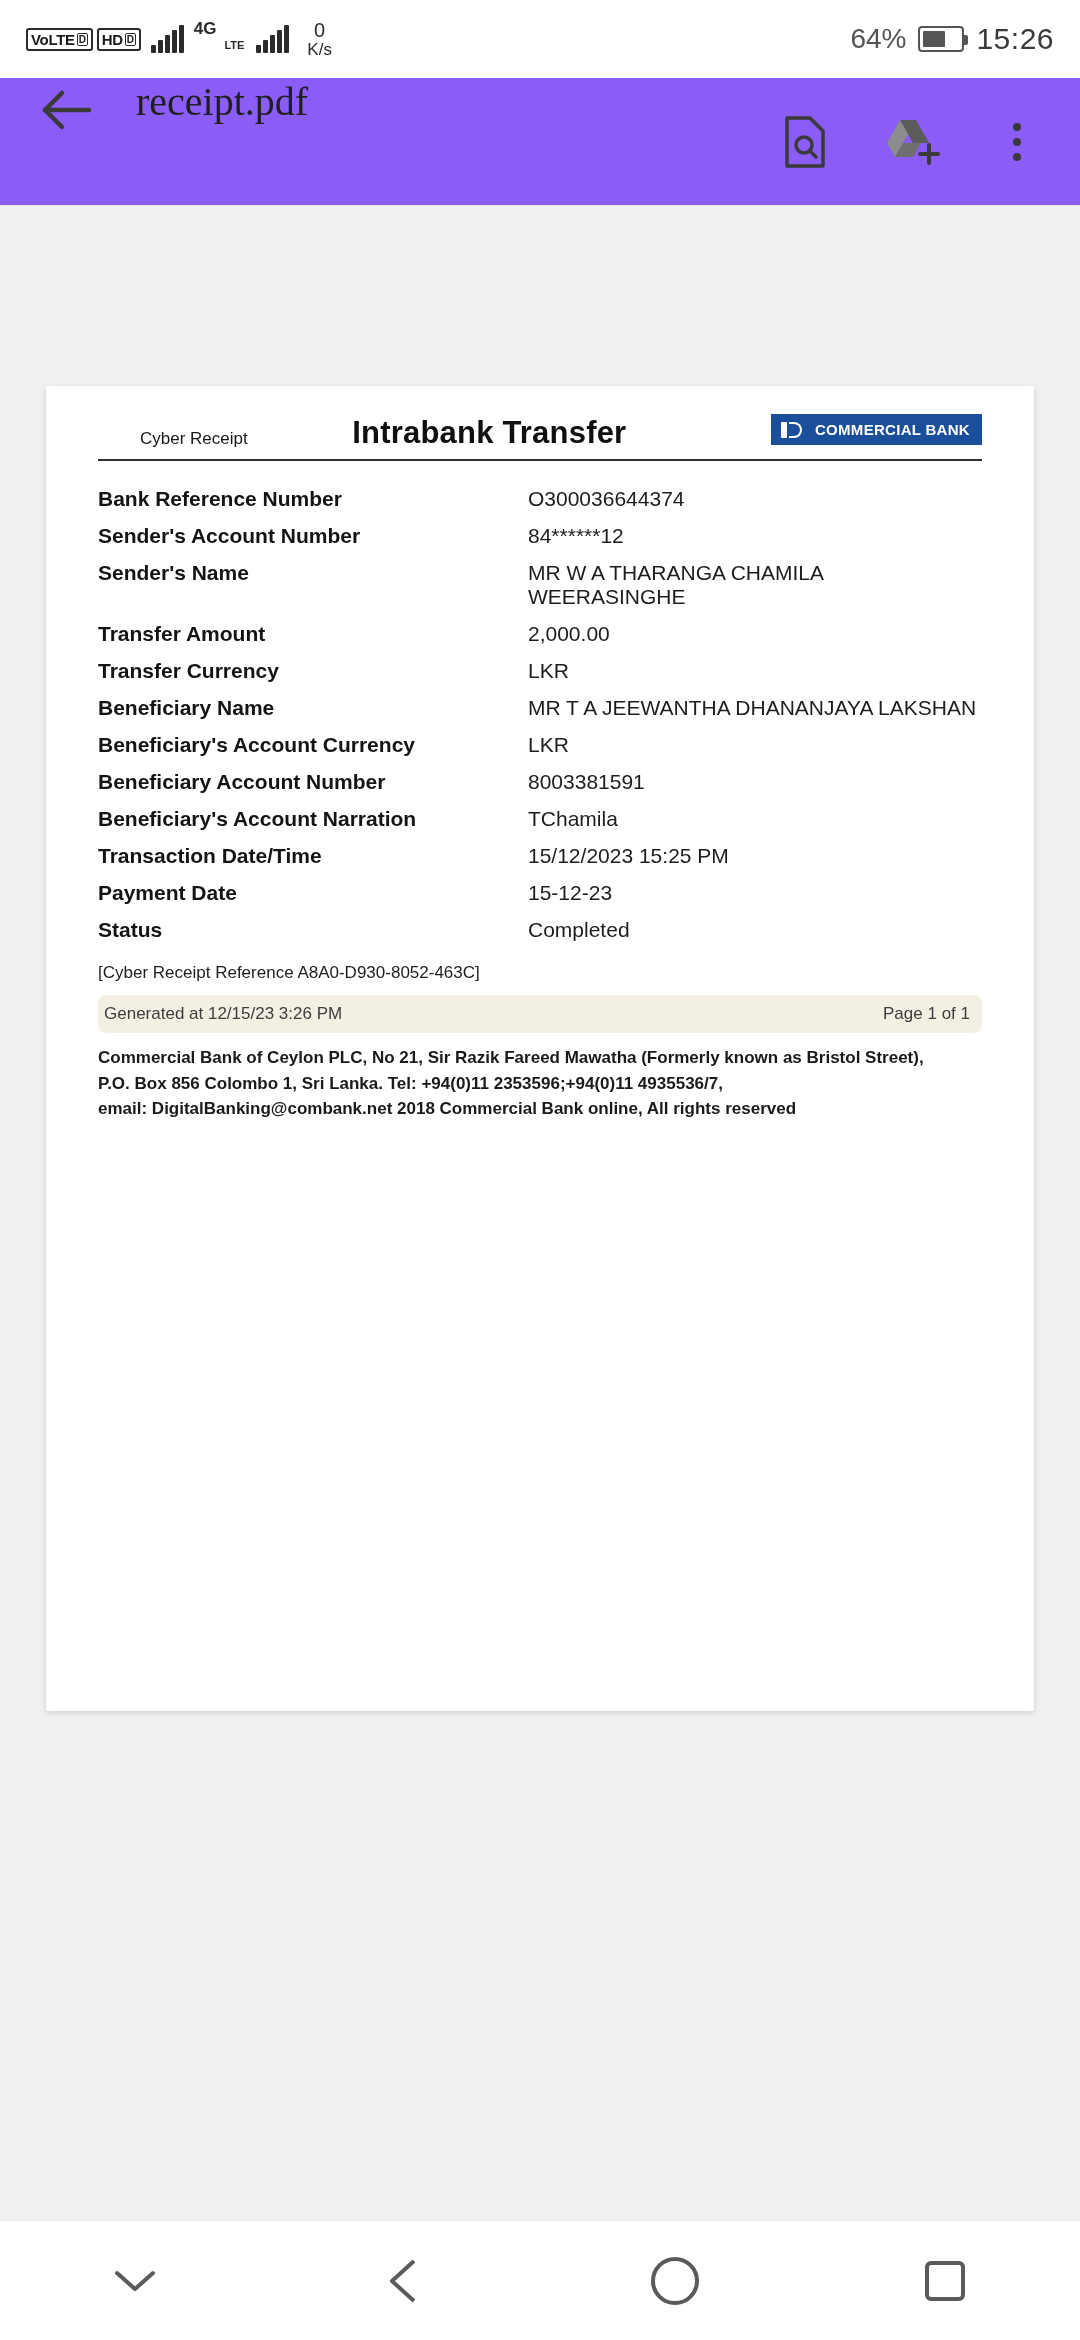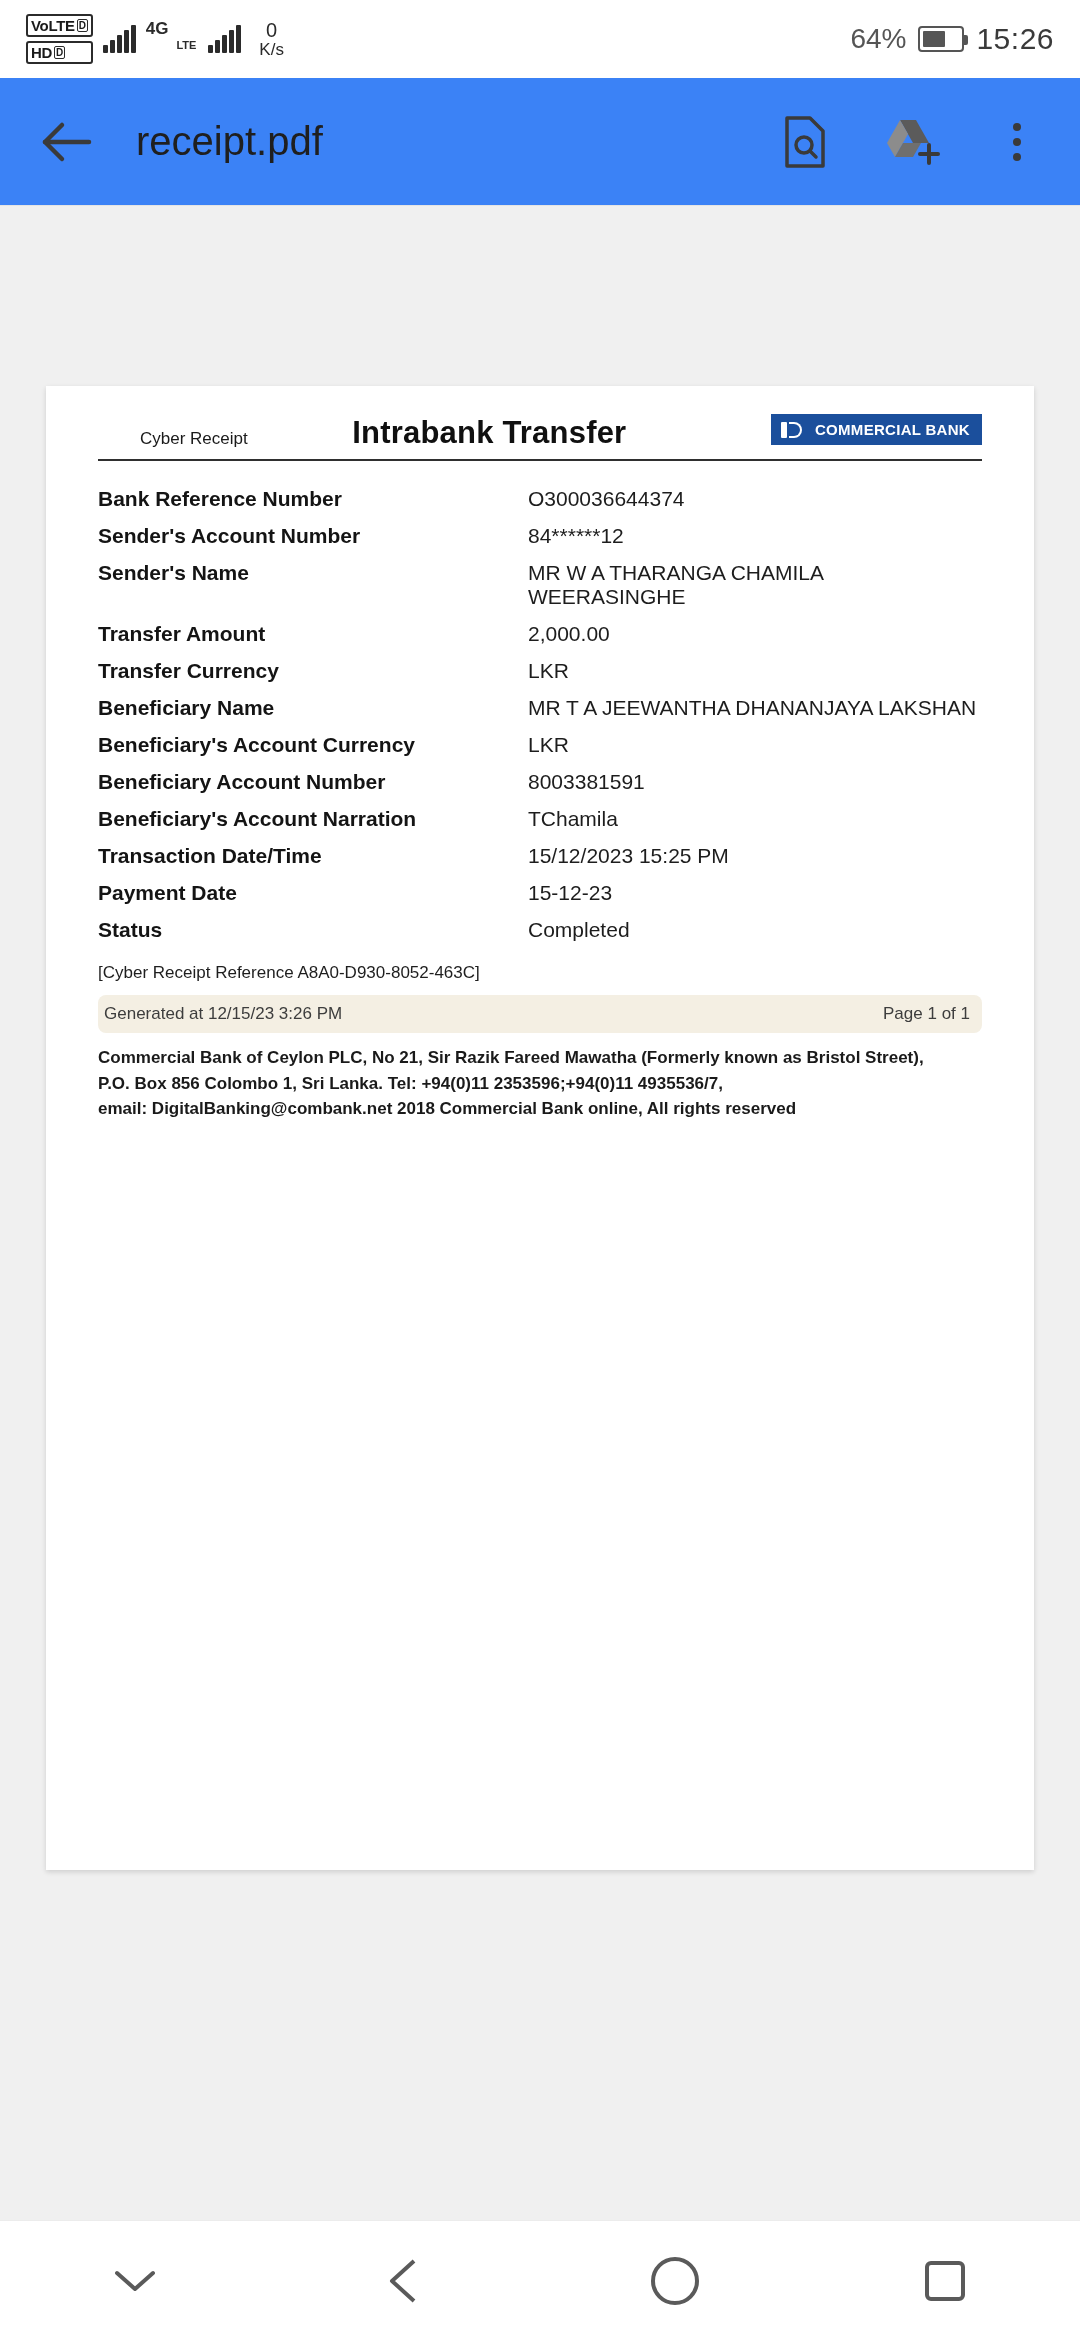--- a/index.html
+++ b/index.html
@@ -23,21 +23,21 @@
   .statusbar {
     height: 78px;
     background: #ffffff;
     display: flex;
     align-items: center;
     justify-content: space-between;
     padding: 0 26px;
     flex: 0 0 auto;
   }
   .status-left { display: flex; align-items: center; gap: 10px; }
-  .badge-stack { display: flex; flex-direction: column; gap: 4px; }
+  .badge-stack { display: flex; gap: 4px; }
   .badge {
     border: 2px solid #2b2b2b;
     border-radius: 3px;
     font-size: 15px;
     font-weight: bold;
     line-height: 1;
     padding: 2px 3px;
     color: #1a1a1a;
     display: flex;
     align-items: center;
@@ -84,26 +84,26 @@
     content: "";
     position: absolute; right: -6px; top: 7px;
     width: 4px; height: 10px; background: #555; border-radius: 0 2px 2px 0;
   }
   .battery .fill { height: 100%; width: 60%; background: #555; border-radius: 1px; }
   .clock { font-size: 30px; color: #3a3a3a; letter-spacing: 0.5px; }
 
   
   .appbar {
     height: 128px;
-    background: #3b82f6;
-    display: flex;
-    align-items: center;
+    background: #8b5cf6;
+    display: flex;
     padding: 0 34px;
     flex: 0 0 auto;
     border-bottom: 1px solid #e4e4e4;
+    font-family: Liberation Serif, serif;
   }
   .back-arrow { width: 64px; height: 64px; display:flex; align-items:center; justify-content:center; }
   .appbar-title {
     font-size: 40px;
     color: #1f1f1f;
     margin-left: 38px;
     flex: 1 1 auto;
     white-space: nowrap;
     overflow: hidden;
   }
@@ -117,21 +117,21 @@
     flex: 1 1 auto;
     background: #f0f0f0;
     position: relative;
     overflow: hidden;
   }
   .page {
     position: absolute;
     left: 46px;
     top: 180px;
     width: 988px;
-    height: 1484px;
+    height: 1325px;
     background: #ffffff;
     box-shadow: 0 2px 5px rgba(0,0,0,0.14);
   }
   .page-inner { padding: 28px 52px 0 52px; }
 
   .rcpt-head {
     display: flex;
     align-items: flex-end;
     justify-content: space-between;
     padding-bottom: 6px;

